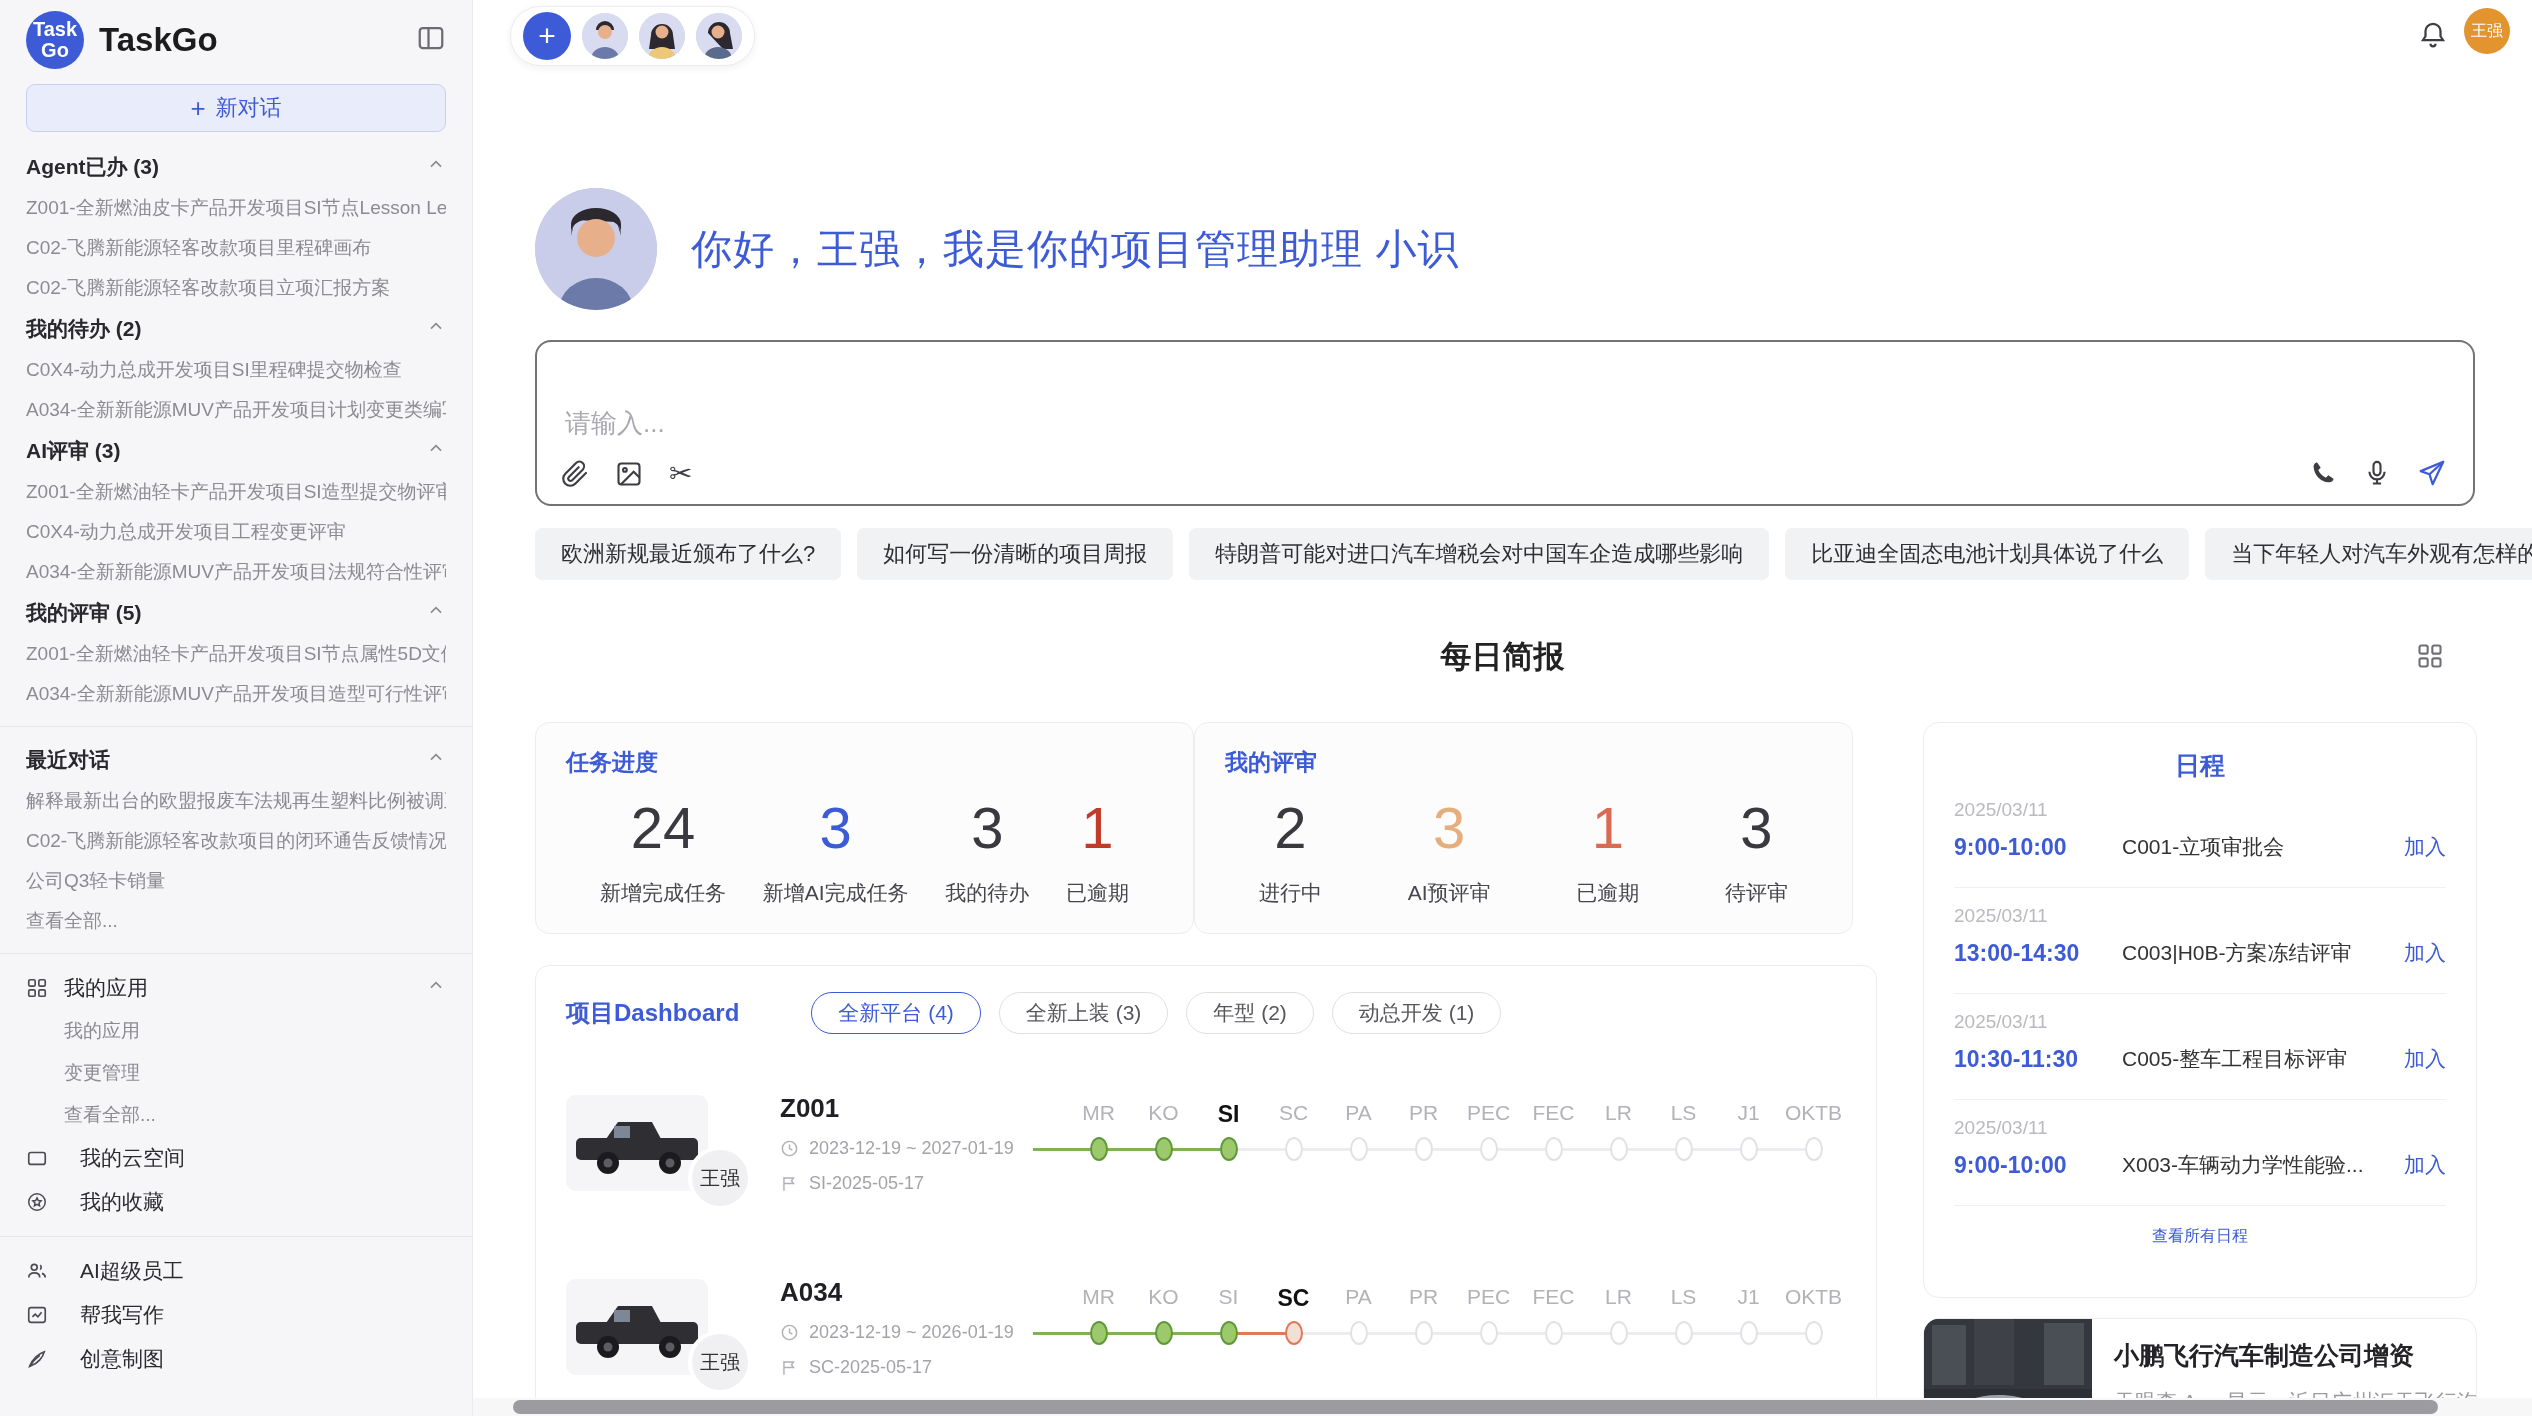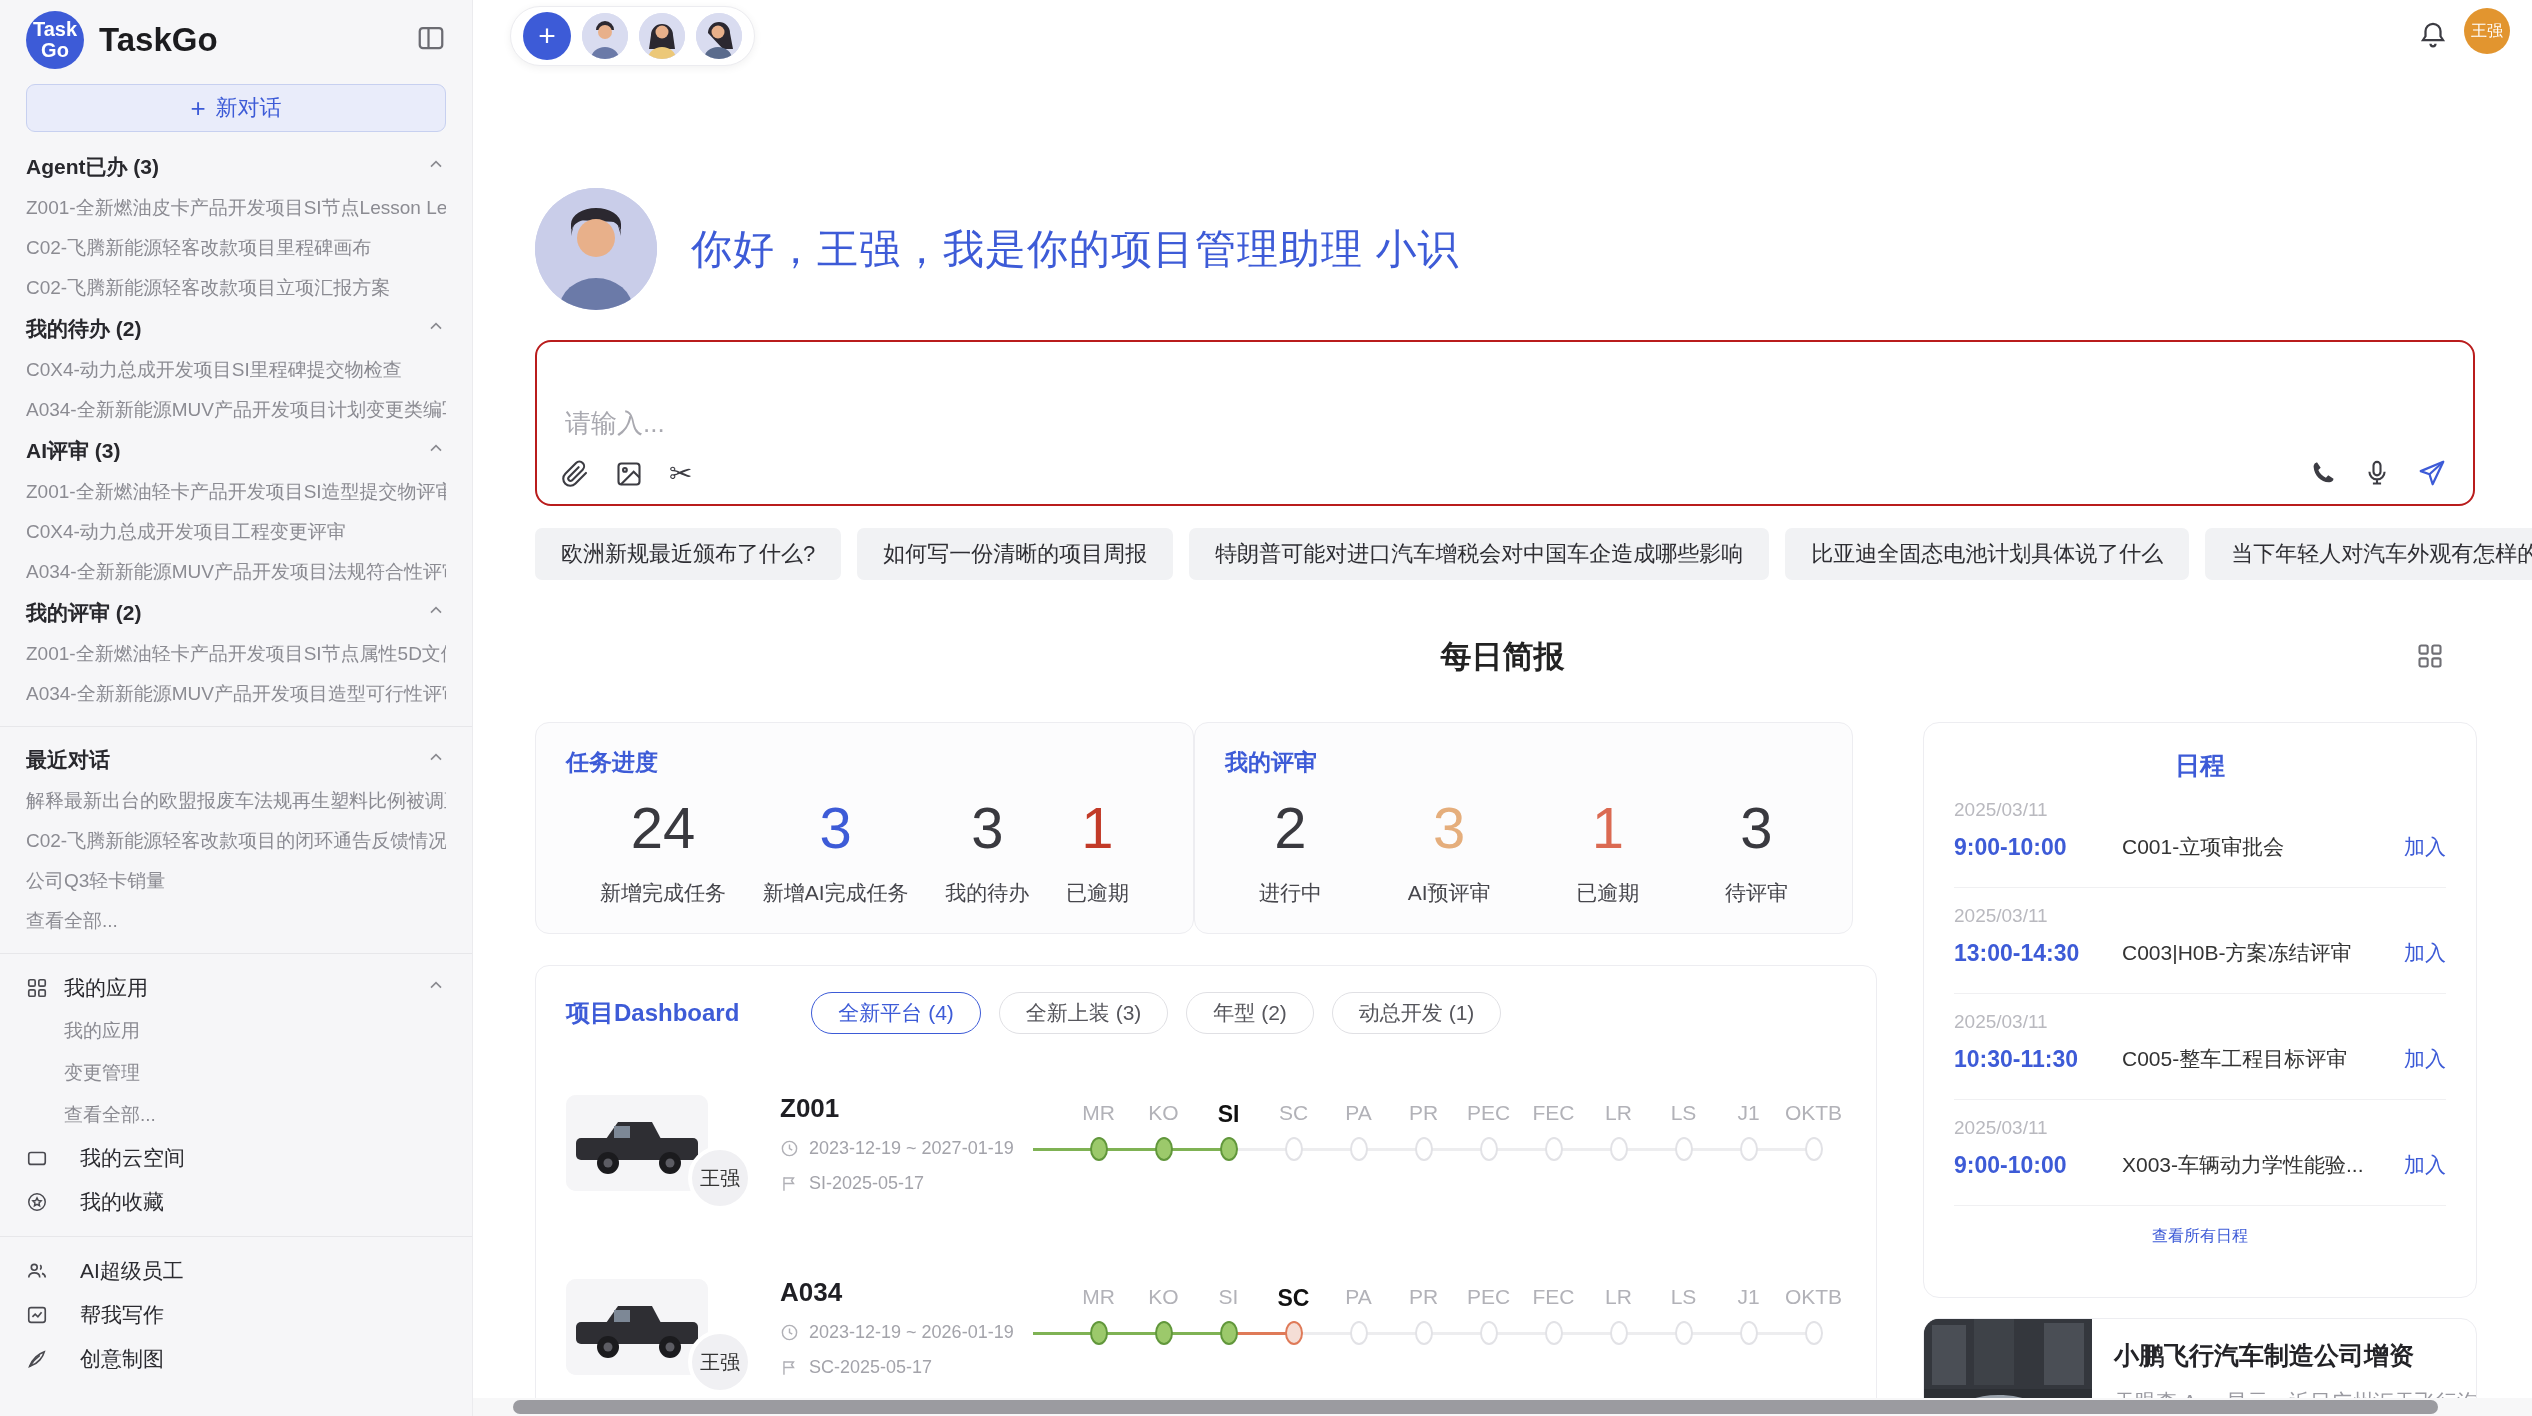--- a/index.html
+++ b/index.html
@@ -42,21 +42,21 @@
   .mini-avatar { width:46px; height:46px; border-radius:50%; overflow:hidden; background:#d9dcf0; cursor:pointer; }
   .bell { position:absolute; right:84px; top:20px; color:#3c3c43; cursor:pointer; }
   .user-badge { position:absolute; right:22px; top:8px; width:46px; height:46px; border-radius:50%;
     background:#e2952f; color:#fff; font-size:16px; display:flex; align-items:center; justify-content:center;
     cursor:pointer; }
 
   .hero { position:absolute; left:62px; top:188px; display:flex; align-items:center; gap:34px; }
   .hero-avatar { width:122px; height:122px; border-radius:50%; overflow:hidden; background:#c9cde9; }
   .greeting { font-size:41px; font-weight:400; color:var(--primary); letter-spacing:1px; }
 
-  .composer { position:absolute; left:62px; top:340px; width:1940px; height:166px; border:2px solid #b91c1c;
+  .composer { position:absolute; left:62px; top:340px; width:1940px; height:166px; border:2px solid #737373;
     border-radius:16px; background:#fff; }
   .placeholder { position:absolute; left:28px; top:64px; font-size:26px; color:#a9a9b0; }
   .comp-left { position:absolute; left:24px; bottom:16px; display:flex; gap:26px; align-items:center; color:#3c3c43; }
   .comp-right { position:absolute; right:26px; bottom:16px; display:flex; gap:26px; align-items:center; color:#3c3c43; }
   .scissors { font-size:28px; line-height:1; }
   .ic-btn { cursor:pointer; display:flex; }
 
   .chips { position:absolute; left:62px; top:528px; width:1998px; display:flex; justify-content:space-between; gap:16px; }
   .chip { background:#f1f2f4; border-radius:7px; height:52px; line-height:52px; padding:0 26px;
     font-size:22px; color:#2e2e33; white-space:nowrap; cursor:pointer; }
@@ -200,21 +200,21 @@
             <div class="side-item">Z001-全新燃油轻卡产品开发项目SI造型提交物评审</div>
 
             <div class="side-item">C0X4-动力总成开发项目工程变更评审</div>
 
             <div class="side-item">A034-全新新能源MUV产品开发项目法规符合性评审</div>
           </div>
       </div>
 
       <div class="sec">
         <div class="sec-title">
-          <span>我的评审 (2)</span>
+          <span>我的评审 (5)</span>
           <span class="chev">
             <svg width="20" height="20" viewBox="0 0 24 24" fill="none" stroke="currentColor" stroke-width="2">
               <polyline points="6,14 12,8 18,14"></polyline>
             </svg>
           </span>
         </div>
         <div>
 
             <div class="side-item">Z001-全新燃油轻卡产品开发项目SI节点属性5D文件评审</div>
 

